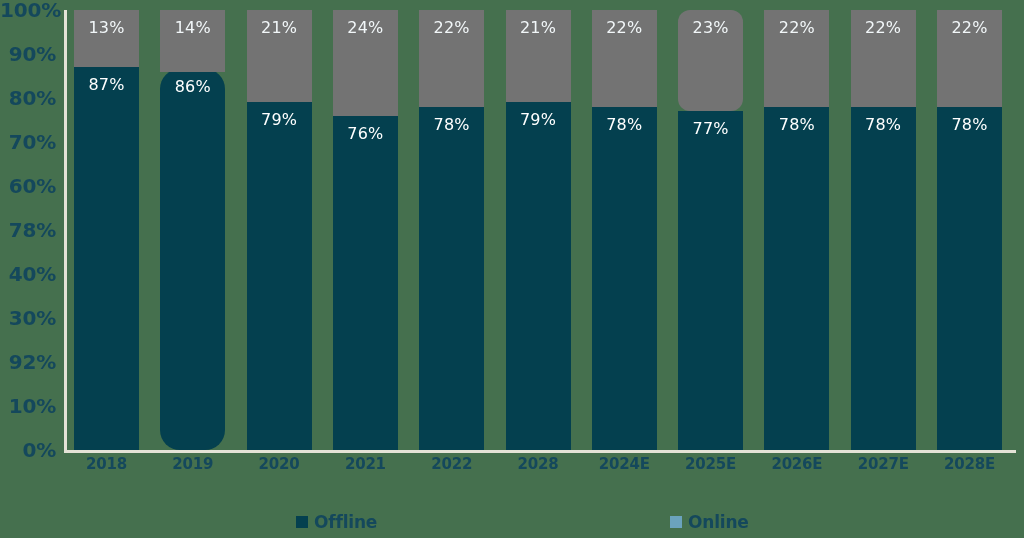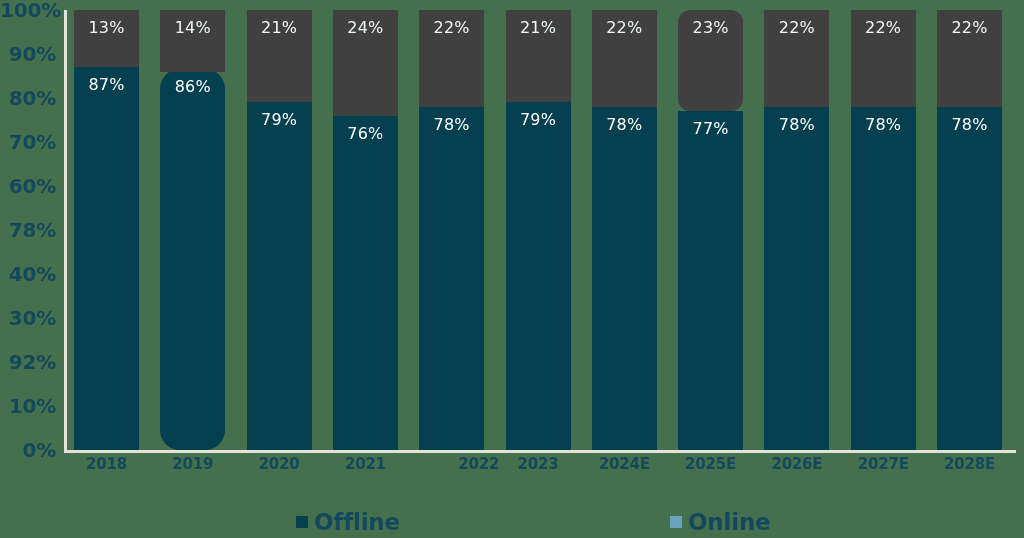--- a/index.html
+++ b/index.html
@@ -72,21 +72,21 @@
   }
   .bar-seg {
     position: absolute;
     left: 0;
     width: 100%;
     box-sizing: border-box;
     display: flex;
     align-items: center;
     justify-content: center;
   }
-  .seg-online  { background: #404040; }
+  .seg-online  { background: #737373; }
   .seg-offline { background: #04404f; }
   .seg-label {
     font-size: 16px;
     color: #ffffff;
     letter-spacing: 0.2px;
     font-weight: normal;
     pointer-events: none;
   }
   .seg-online .seg-label { color: #f2f7f9; }
 
@@ -125,21 +125,21 @@
     align-items: center;
     height: 24px;
   }
   .legend-swatch {
     width: 12px;
     height: 12px;
     margin-right: 6px;
     flex: 0 0 auto;
   }
   .legend-text {
-    font-size: 23px;
+    font-size: 17px;
     font-weight: bold;
     color: #14485c;
     letter-spacing: -0.2px;
     white-space: nowrap;
   }
   #legend-offline { left: 296px; }
   #legend-online  { left: 670px; }
 </style>
 </head>
 <body>
@@ -251,22 +251,22 @@
           <span class="seg-label" style="margin-top: 8px;">22%</span>
         </div>
       </div>
     </div>
 
   <div id="x-axis-labels">
       <div class="x-tick-label" style="left: -8px;">2018</div>
       <div class="x-tick-label" style="left: 78.3px;">2019</div>
       <div class="x-tick-label" style="left: 164.6px;">2020</div>
       <div class="x-tick-label" style="left: 250.9px;">2021</div>
-      <div class="x-tick-label" style="left: 337.2px; text-align: right;">2022</div>
-      <div class="x-tick-label" style="left: 423.5px;">2023</div>
+      <div class="x-tick-label" style="left: 337.2px;">2022</div>
+      <div class="x-tick-label" style="left: 423.5px;">2028</div>
       <div class="x-tick-label" style="left: 509.8px;">2024E</div>
       <div class="x-tick-label" style="left: 596.1px;">2025E</div>
       <div class="x-tick-label" style="left: 682.4px;">2026E</div>
       <div class="x-tick-label" style="left: 768.7px;">2027E</div>
       <div class="x-tick-label" style="left: 855px;">2028E</div>
     </div>
 
   <div id="legend">
     <div class="legend-item" id="legend-offline">
       <span class="legend-swatch" style="background: rgb(4, 64, 79);"></span>

